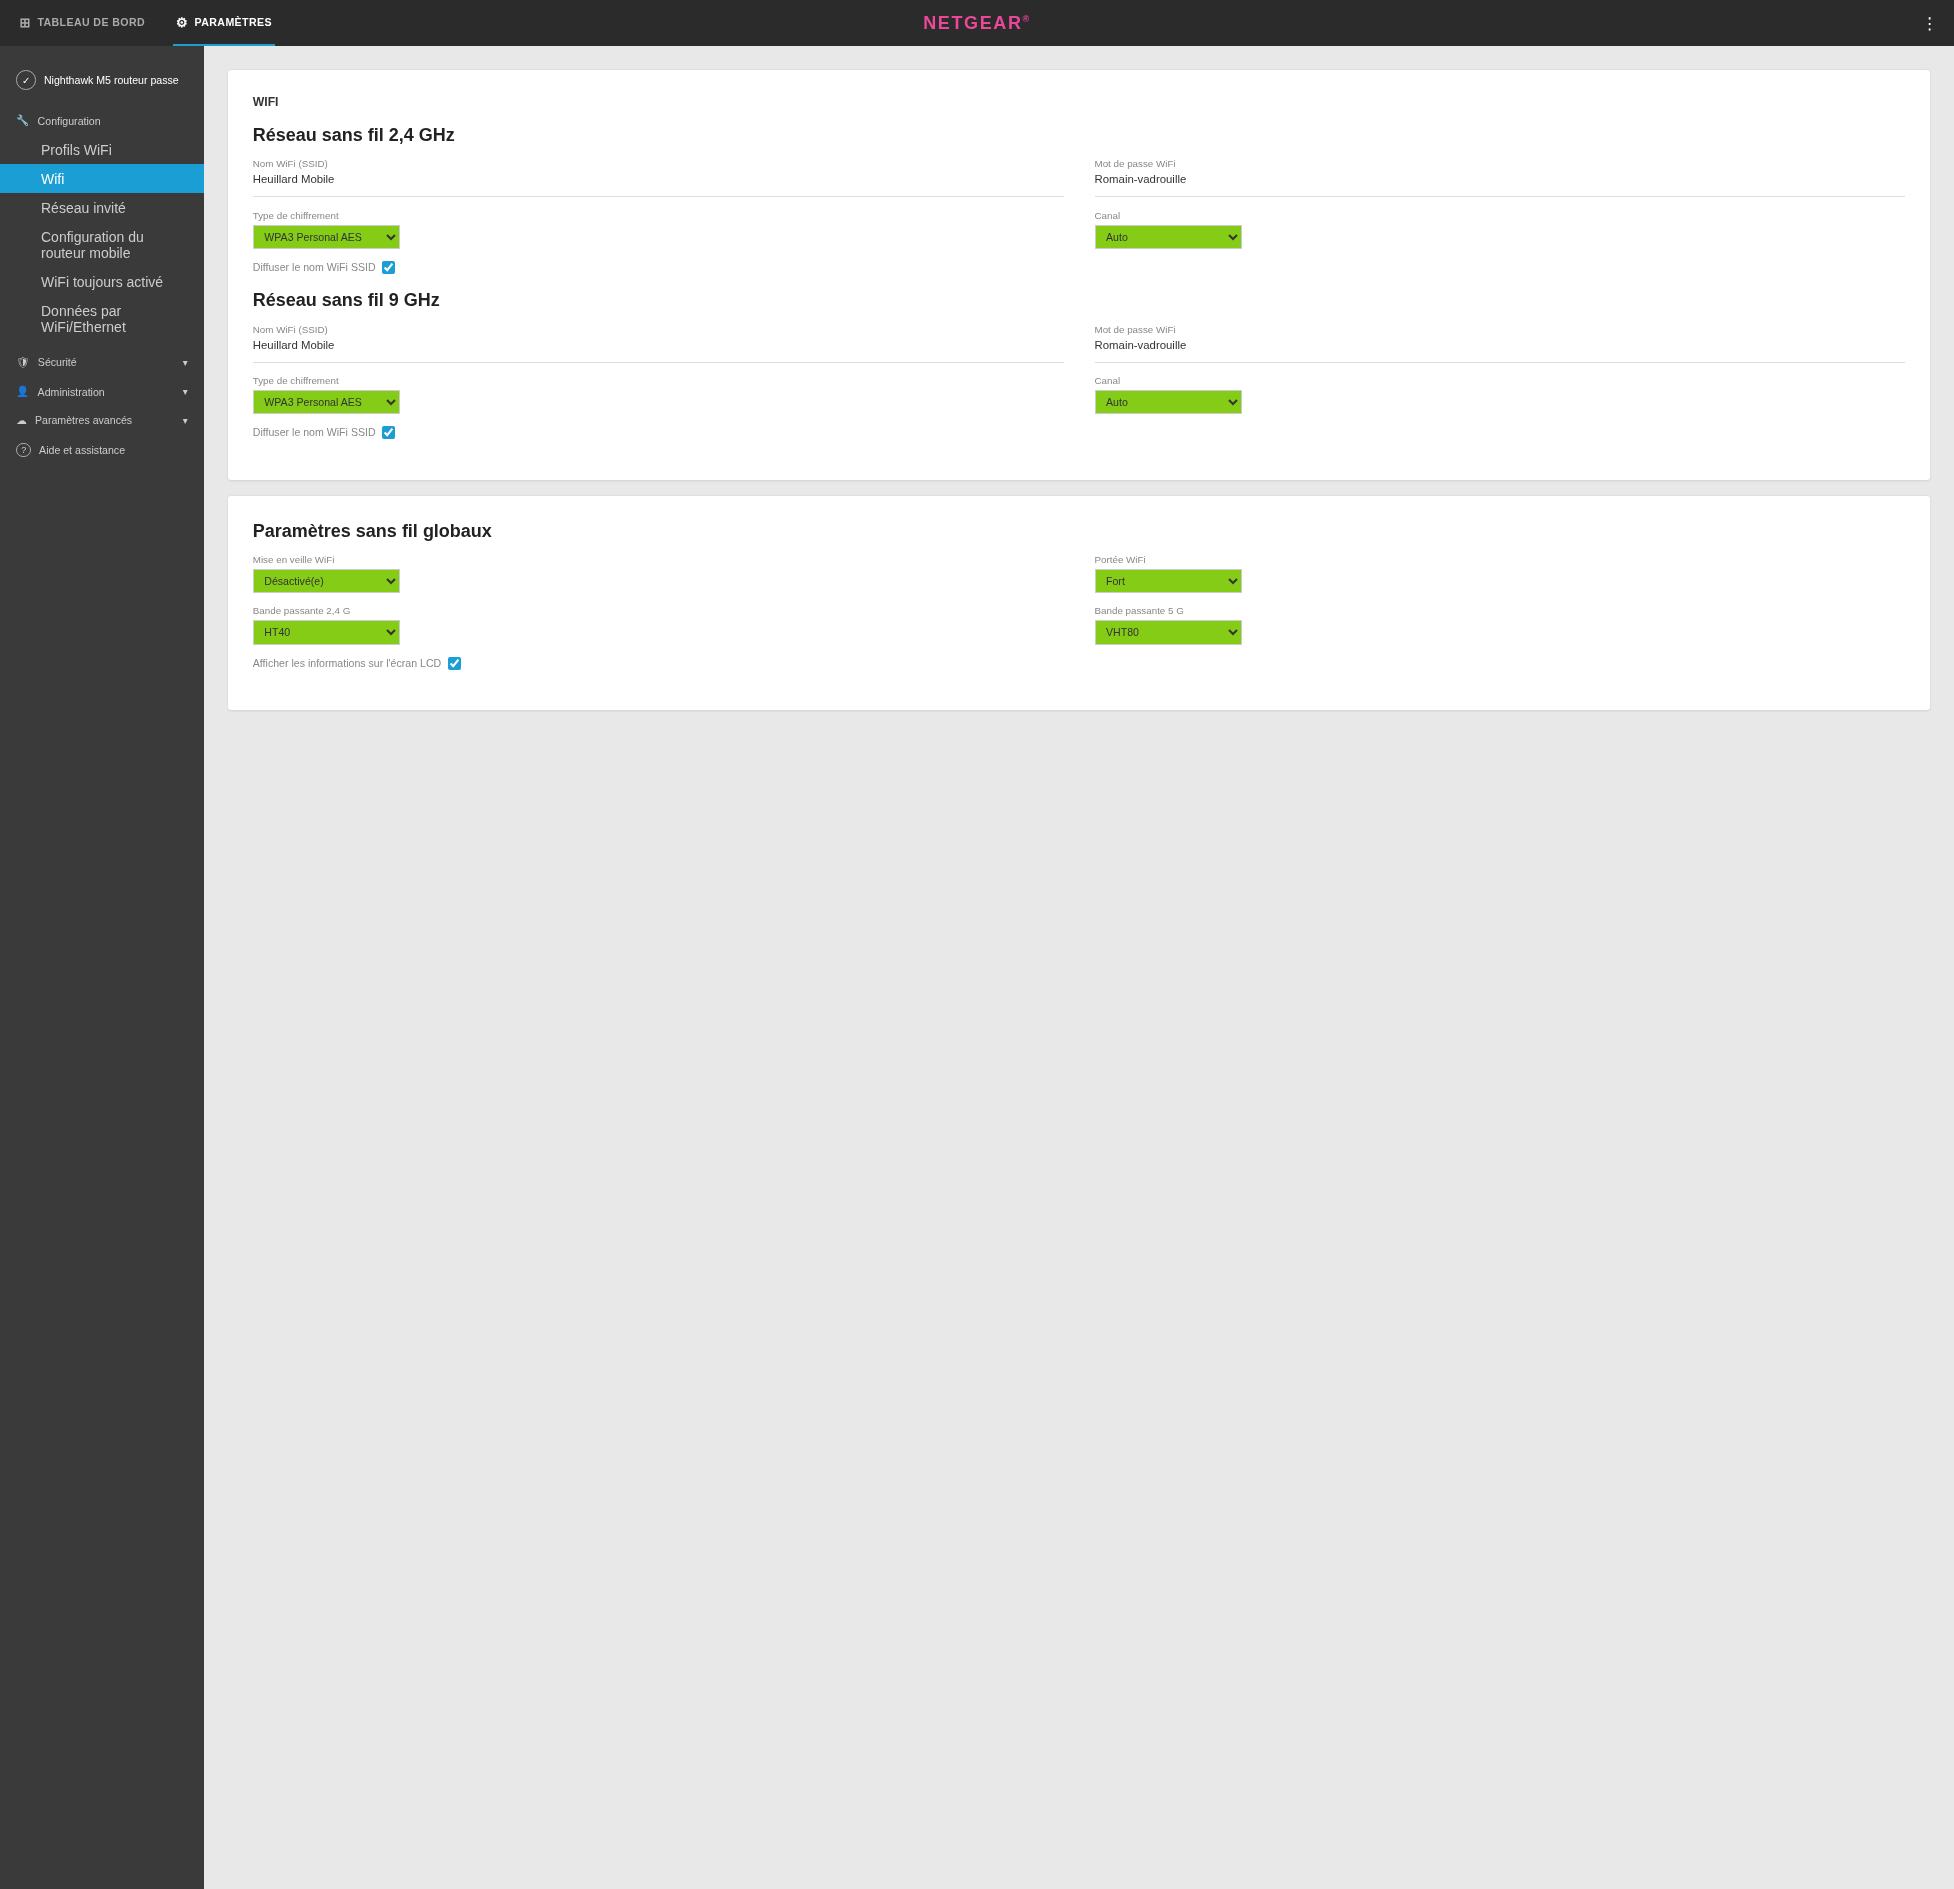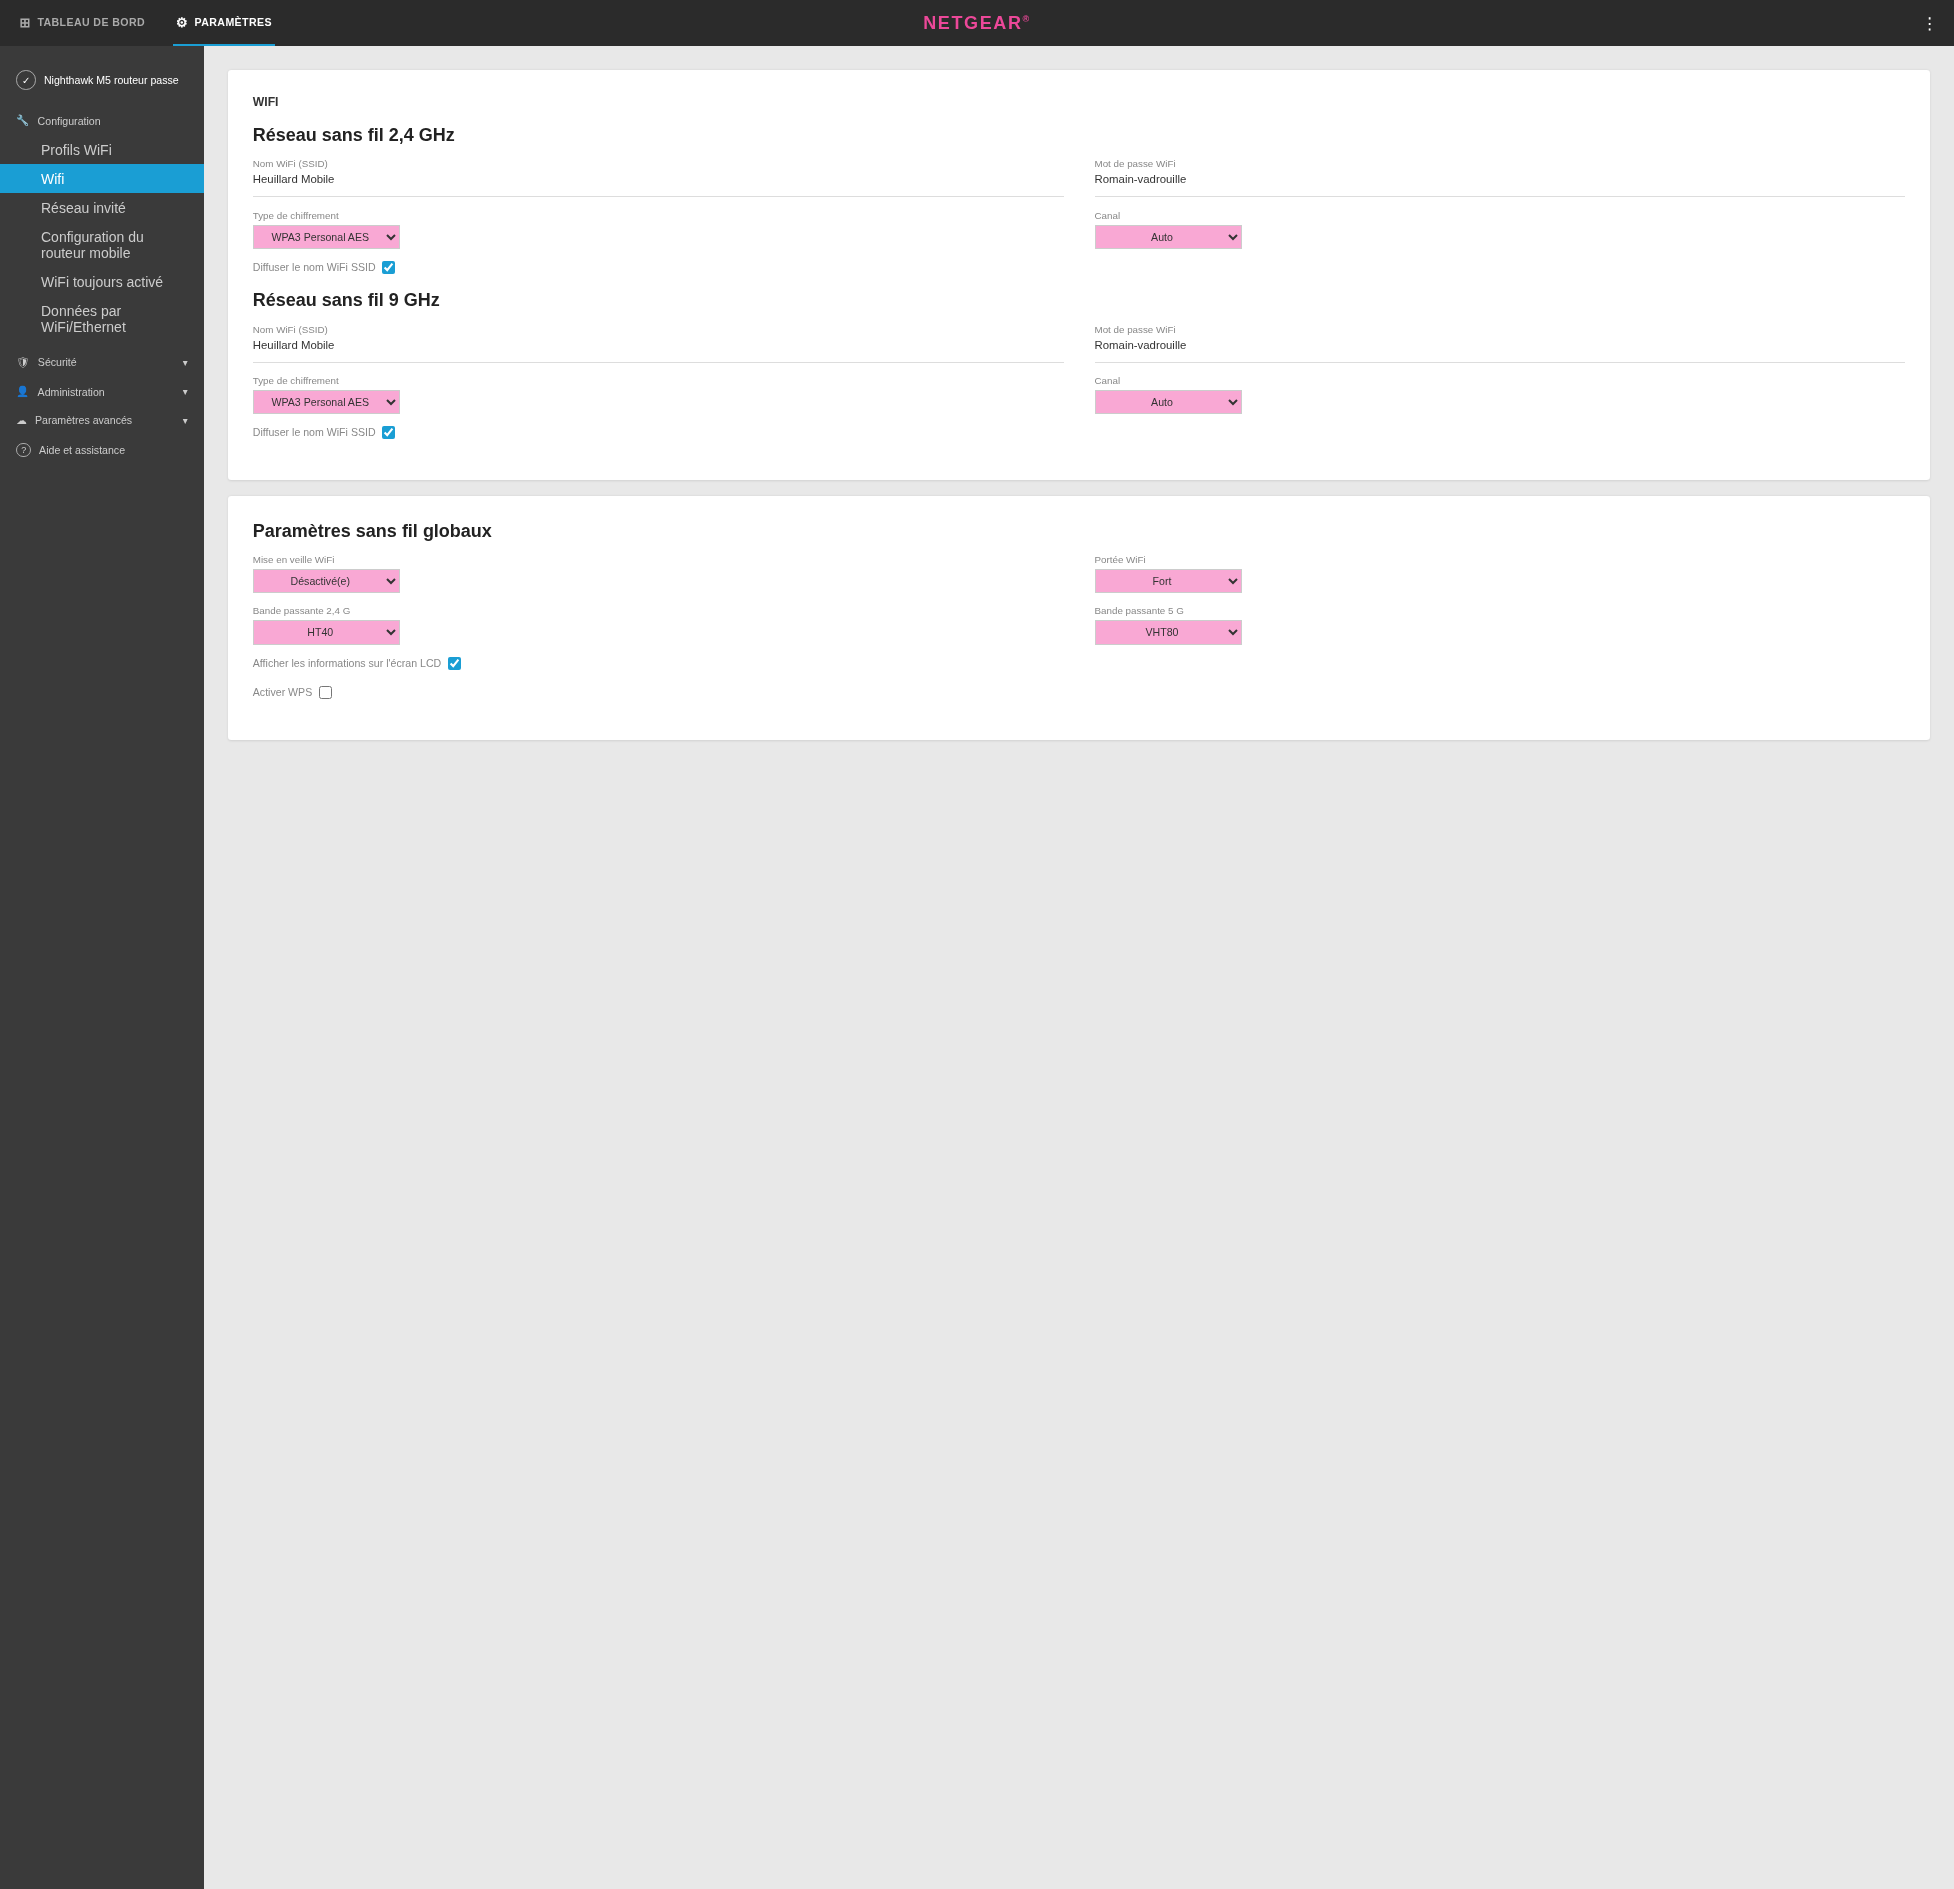--- a/index.html
+++ b/index.html
@@ -71,24 +71,23 @@
     .section-title { font-size: 18px; font-weight: bold; color: #222; margin-bottom: 12.2px; }
 
     
     .form-row { display: flex; gap: 31px; margin-bottom: 12.2px; flex-wrap: wrap; }
     .form-group { display: flex; flex-direction: column; gap: 4.1px; min-width: 147px; flex: 1; }
     .form-group label { font-size: 9.8px; color: #888; }
     .form-group .value {
       font-size: 11.4px; color: #333; border-bottom: 0.8px solid #ddd; padding-bottom: 11px;
     }
     .form-group select {
-      font-size: 10.6px; padding: 4.1px 6.5px; border: 0.8px solid #ccc; background: #f9a8d4;
+      font-size: 10.6px; padding: 4.1px 6.5px; border: 0.8px solid #ccc; background: #84cc16;
       color: #333; cursor: pointer; width: 100%; max-width: 147px;
       appearance: auto;
-      text-align: center;
     }
 
     
     .checkbox-row {
       display: flex; align-items: flex-start; gap: 6.5px; margin-bottom: 16.3px; margin-top: 4.1px;
     }
     .checkbox-row label { font-size: 10.6px; color: #888; }
     .checkbox-row input[type=checkbox] { width: 13px; height: 13px; accent-color: #1a9ed4; }
 
     .divider-section { margin-top: 8.1px; }
@@ -288,21 +287,17 @@
         </div>
       </div>
 
       <div class="checkbox-row">
         <label>
           <span>Afficher les informations sur l'écran LCD</span>
         </label>
         <input type="checkbox" checked="" style="">
       </div>
 
-      <div class="checkbox-row">
-        <label>Activer WPS</label>
-        <input type="checkbox" style="">
-      </div>
     </div>
 
   </main>
 </div>
 
 
 </body></html>

